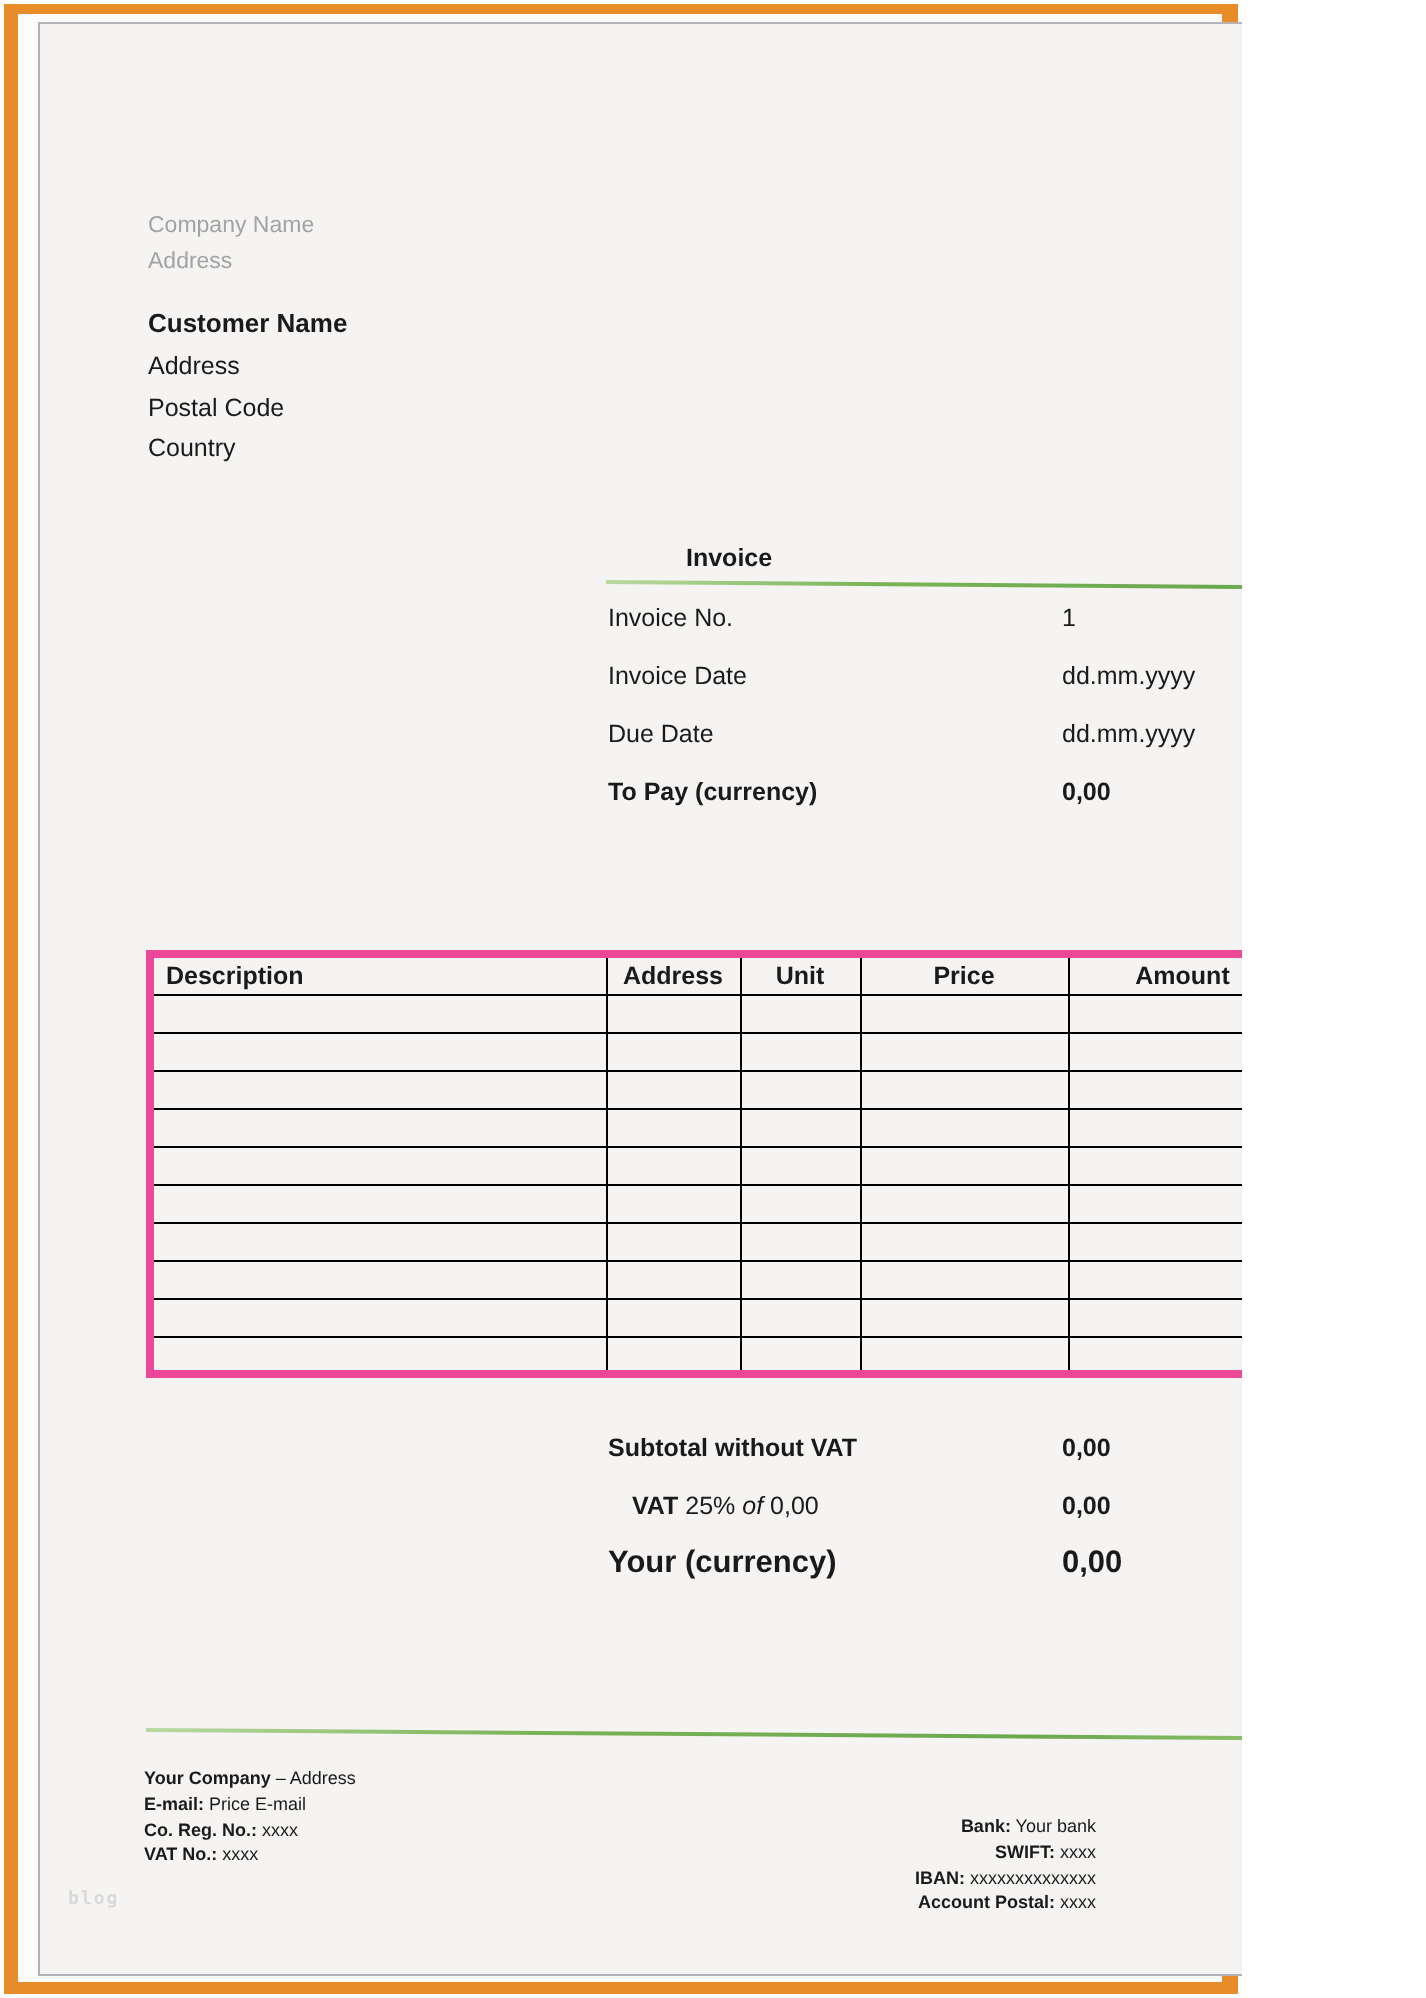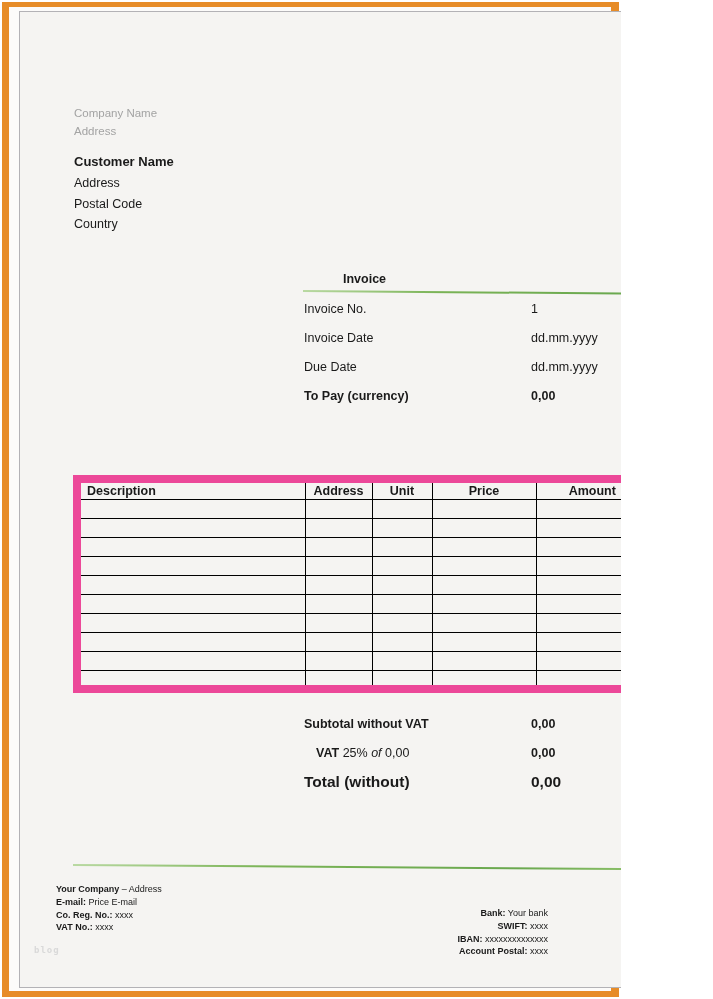--- a/index.html
+++ b/index.html
@@ -29,36 +29,36 @@
   .gl-invoice { left:303px; top:290px; width:388px; transform:rotate(0.45deg); }
   .gl-footer  { left:73px;  top:864px; width:556px; transform:rotate(0.42deg); }
 
   .meta-label { left:304px; font-size:12.5px; }
   .meta-value { left:531px; font-size:12.5px; }
   .bold { font-weight:bold; }
 
   
   table.items { position:absolute; left:73px; top:475px; width:575px;
                 border-collapse:collapse; table-layout:fixed;
-                border:8px solid #ec4899; }
+                border:4px solid #ec4899; }
   table.items th, table.items td { border:1px solid #000; padding:0; }
   table.items th { height:20px; font-size:12.5px; font-weight:bold; text-align:center; vertical-align:middle; }
   table.items th.th-desc { text-align:left; padding-left:6px; }
   table.items td { height:19px; }
 
   
   .tot-label { left:304px; font-size:12.5px; font-weight:bold; }
   .tot-value { left:531px; font-size:12.5px; font-weight:bold; }
   .vat-line  { left:316px; font-size:12.5px; }
   .vat-line .it { font-style:italic; }
   .grand { font-size:15.5px; }
 
   
   .foot { top:883px; font-size:9px; line-height:12.8px; }
-  .foot-left  { left:56px; }
+  .foot-left  { left:72px; }
   .foot-right { right:73px; text-align:right;margin-top:24px; }
   .foot .lbl { font-weight:bold; }
 
   .watermark { left:34px; top:945px; font-family:"DejaVu Sans Mono", monospace;
                font-size:9px; font-weight:bold; color:#d9d9d9; letter-spacing:1px; }
 </style>
 </head>
 <body>
 
 <div class="page">
@@ -182,21 +182,21 @@
         </tr>
       </tbody>
   </table>
 
   <div class="abs tot-label" style="top:717px">Subtotal without VAT</div>
   <div class="abs tot-value" style="top:717px">0,00</div>
 
   <div class="abs vat-line" style="top:746px"><span class="bold">VAT</span><span> 25% </span><span class="it">of</span><span> 0,00</span></div>
   <div class="abs tot-value" style="top:746px">0,00</div>
 
-  <div class="abs tot-label grand" style="top:773px">Total (without)</div>
+  <div class="abs tot-label grand" style="top:773px">Your (currency)</div>
   <div class="abs tot-value grand" style="top:773px">0,00</div>
 
   <div class="abs greenline gl-footer"></div>
 
   <div class="abs foot foot-left">
     <div><span class="lbl">Your Company</span><span> – Address</span></div>
     <div><span class="lbl">E-mail:</span><span> Price E-mail</span></div>
     <div><span class="lbl">Co. Reg. No.:</span><span> xxxx</span></div>
     <div><span class="lbl">VAT No.:</span><span> xxxx</span></div>
   </div>

